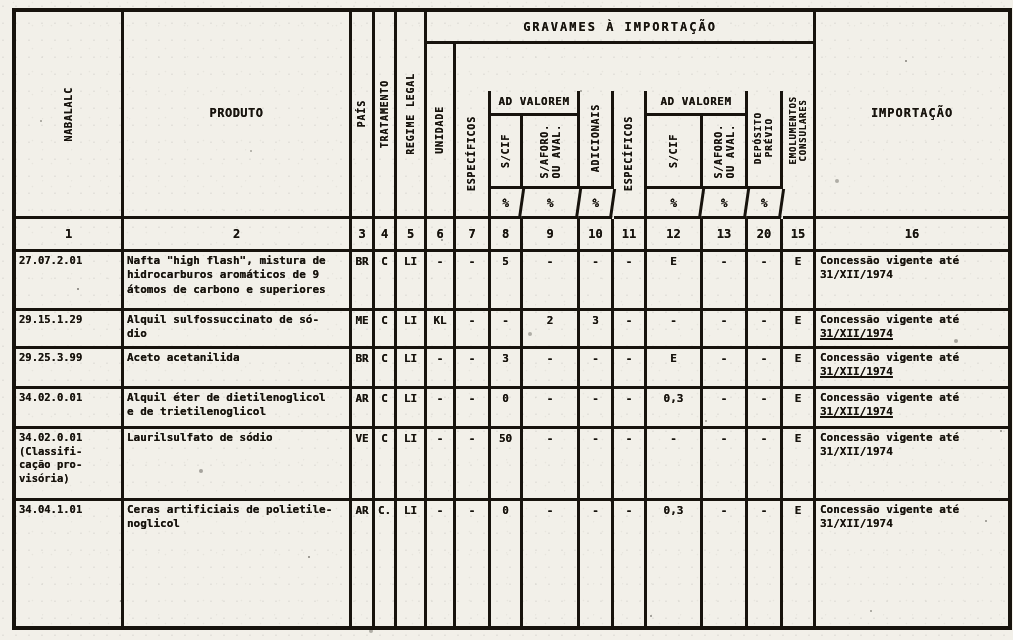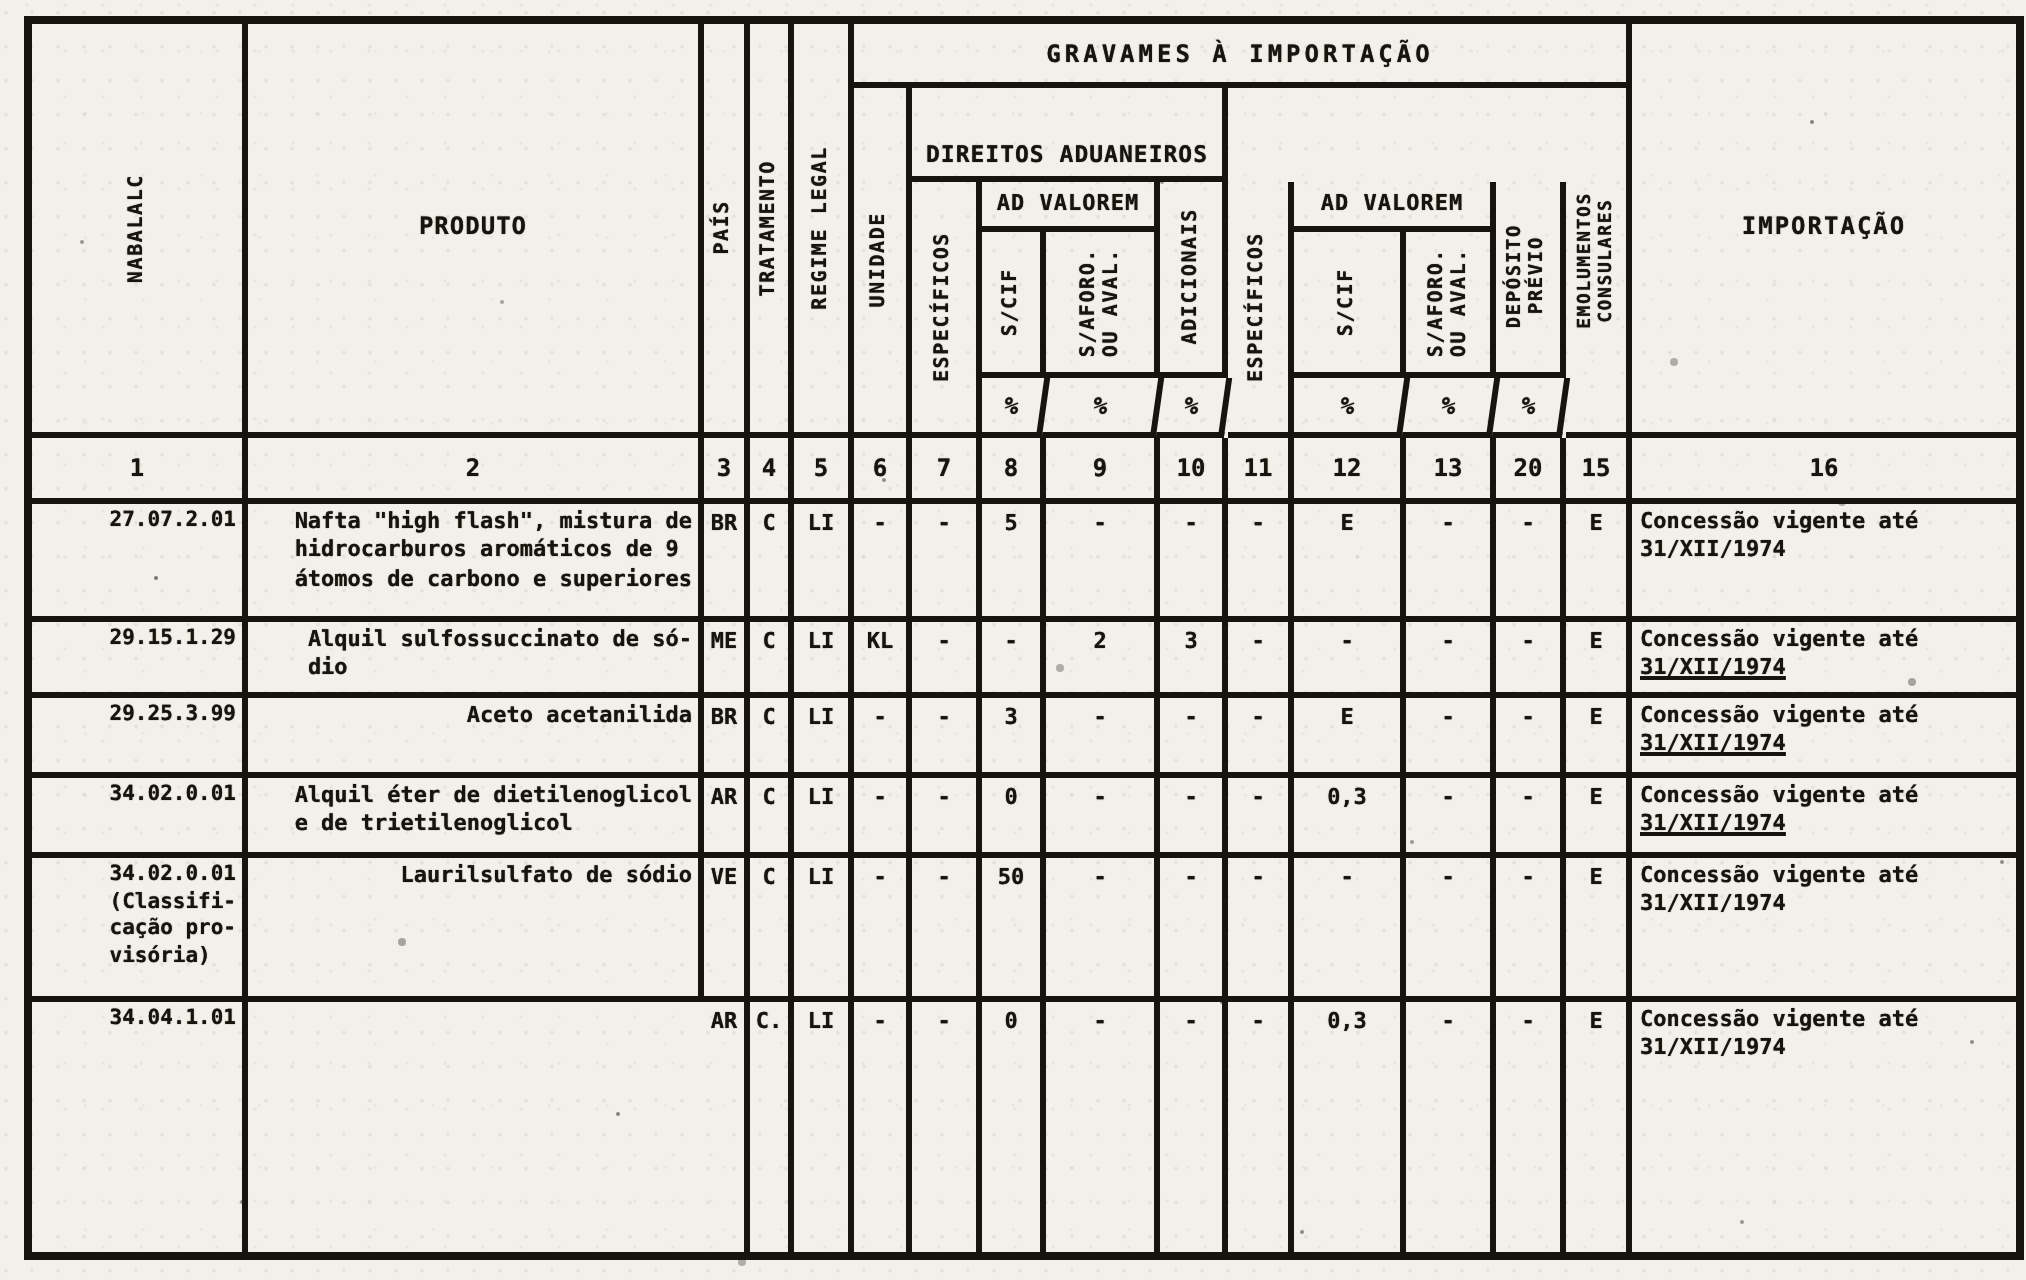--- a/index.html
+++ b/index.html
@@ -56,21 +56,21 @@
     text-align:center;
   }
   .hz{font-size:12px;letter-spacing:.5px;text-align:center;white-space:pre-line;line-height:1.3;}
   .band{font-size:12px;letter-spacing:2px;}
   .bottomalign{align-items:flex-end;padding-bottom:3px;}
   .pct{font-size:12px;font-style:italic;transform:skewX(-8deg);}
   .num{font-size:12px;}
   .val{font-size:11px;align-items:flex-start;padding-top:3px;}
   .txt{
     font-size:11px;line-height:1.3;white-space:pre-line;
-    align-items:flex-start;justify-content:flex-end;
+    align-items:flex-start;justify-content:flex-start;
     padding:2px 3px;text-align:left;
   }
   .code{font-size:10.5px;}
   .obs{flex-direction:column;align-items:flex-start;justify-content:flex-start;
        padding:2px 4px;font-size:11px;line-height:1.3;}
   .obs span{display:block;}
   .u{text-decoration:underline;text-decoration-thickness:1.5px;text-underline-offset:1px;}
 </style>
 </head>
 <body>
@@ -92,21 +92,20 @@
         <span class="v">REGIME LEGAL</span>
       </div>
 
     <div class="c band" style="grid-area:1/6/2/16">
         <span>GRAVAMES À IMPORTAÇÃO</span>
       </div>
 
     <div class="c" style="grid-area:2/6/6/7">
         <span class="v">UNIDADE</span>
       </div>
-    <div class="c hz bottomalign" style="grid-area:2/7/3/11"><span style="font-size:11.5px">DIREITOS ADUANEIROS</span></div>
     <div class="c" style="grid-area:2/15/6/16">
         <span class="v" style="font-size:9px">EMOLUMENTOS
 CONSULARES</span>
       </div>
     <div class="c hz nr" style="grid-area:1/16/6/17"><span style="letter-spacing:1px">IMPORTAÇÃO</span></div>
 
     <div class="c" style="grid-area:3/7/6/8">
         <span class="v">ESPECÍFICOS</span>
       </div>
     <div class="c hz" style="grid-area:3/8/4/10"><span style="font-size:11px">AD VALOREM</span></div>
@@ -436,20 +435,22 @@
       </div>
     <div class="c val" style="grid-area:11/15/12/16">
         <span>E</span>
       </div>
     <div class="c obs nr" style="grid-area:11/16/12/17">
         <span>Concessão vigente até</span>
         <span>31/XII/1974</span>
       </div>
 
     <div class="c txt code nb" style="grid-area:12/1/13/2"><span>34.04.1.01</span></div>
+    <div class="c txt nb" style="grid-area:12/2/13/3"><span>Ceras artificiais de polietile-
+noglicol</span></div>
     <div class="c val nb" style="grid-area:12/3/13/4">
         <span>AR</span>
       </div>
     <div class="c val nb" style="grid-area:12/4/13/5">
         <span>C.</span>
       </div>
     <div class="c val nb" style="grid-area:12/5/13/6">
         <span>LI</span>
       </div>
     <div class="c val nb" style="grid-area:12/6/13/7">

